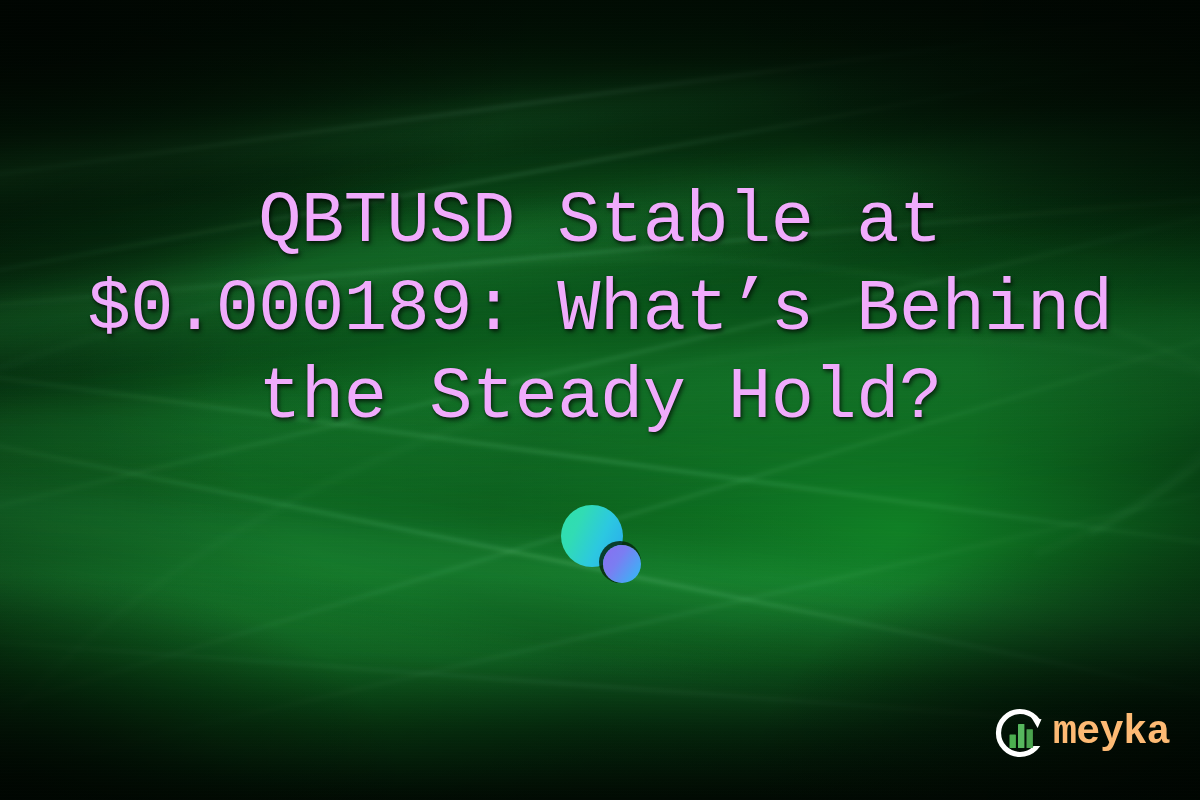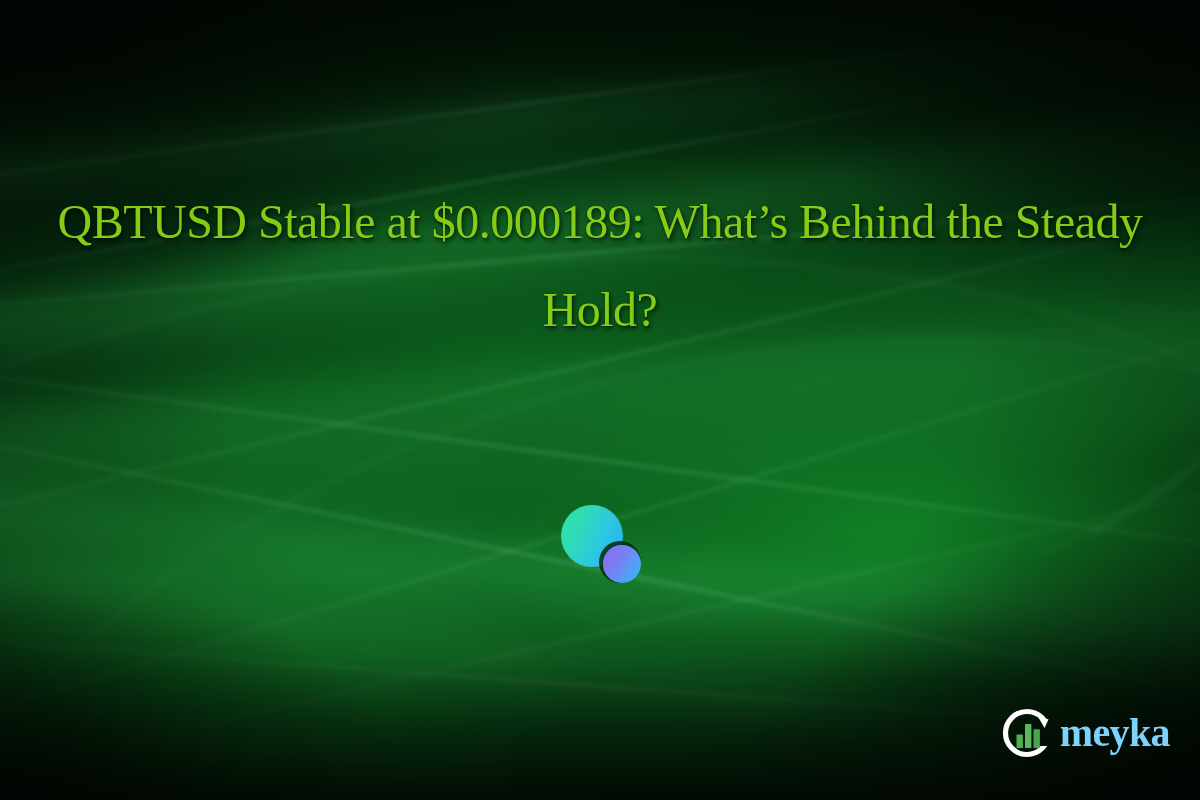--- a/index.html
+++ b/index.html
@@ -117,24 +117,24 @@
     display:flex; flex-direction:column;
     align-items:center;
   }
 
   .headline {
     position:absolute;
     top:178px; left:50%;
     transform:translateX(-50%);
     width:1110px;
     text-align:center;
-    color:#84cc16;
-    font-family:Liberation Serif, serif;
+    color:#f0abfc;
+    font-family:Liberation Mono, monospace;
     font-weight:400;
-    font-size:48px;
+    font-size:72px;
     line-height:88px;
     letter-spacing:-0.5px;
     text-shadow:2px 3px 4px rgba(0,0,0,0.55), 0 1px 2px rgba(0,0,0,0.4);
     white-space:pre-wrap;
   }
 
   
   .bubble-mark {
     position:absolute;
     top:505px; left:561px;
@@ -155,22 +155,22 @@
   }
 
   
   .brand {
     position:absolute;
     right:30px; bottom:40px;
     display:flex; align-items:center; gap:6px;
   }
   .brand-mark { width:54px; height:54px; display:block; }
   .brand-word {
-    color:#7dd3fc;
-    font-family:Liberation Serif, serif;
+    color:#fdba74;
+    font-family:Liberation Mono, monospace;
     font-weight:700;
     font-size:40px;
     line-height:40px;
     letter-spacing:-0.6px;
   }
 </style>
 </head>
 <body>
 
 <div id="banner">

